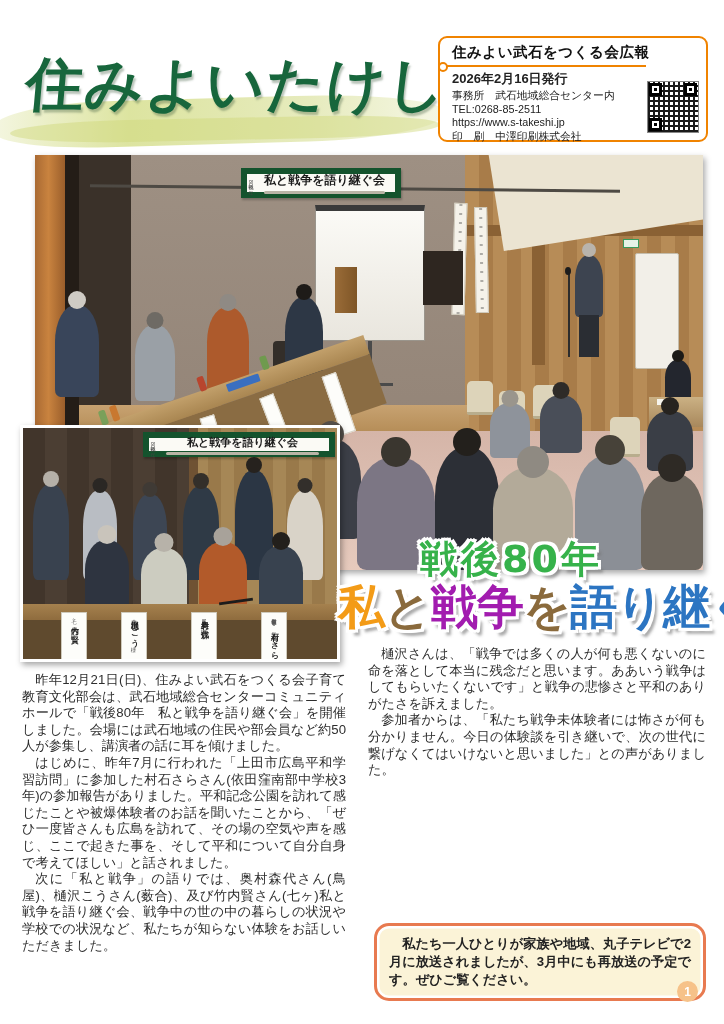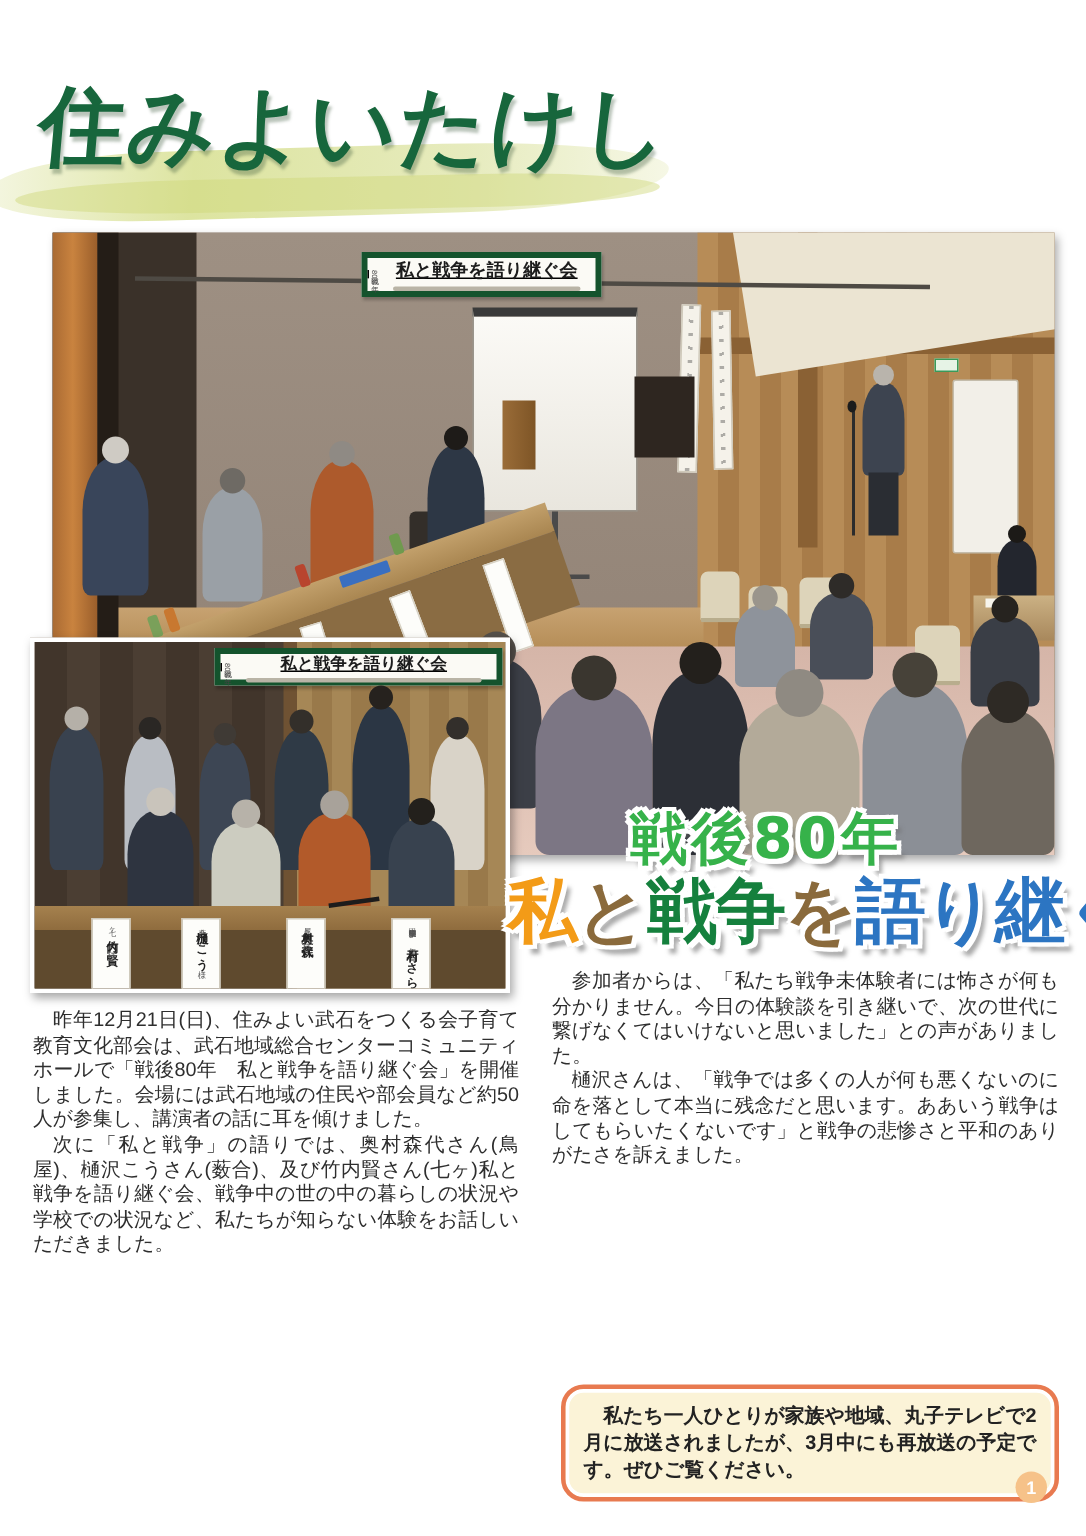--- a/index.html
+++ b/index.html
@@ -39,22 +39,22 @@
   .fp.tl{ left:1px; top:1px; } .fp.tr{ right:1px; top:1px; } .fp.bl{ left:1px; bottom:1px; }
 
   
   .photo { position:absolute; overflow:hidden; box-shadow:2px 3px 6px rgba(0,0,0,.35); background:#9b8d80; }
   .photo-hall { left:35px; top:155px; width:668px; height:415px; }
   .photo-group { left:20px; top:425px; width:320px; height:237px; border:3px solid #fff; z-index:3; }
   .person { position:absolute; border-radius:46% 46% 12% 12%/40% 40% 8% 8%; background:var(--coat,#444); }
   .person::before { content:""; position:absolute; left:50%; top:var(--ht,-13px); transform:translateX(-50%);
                     width:var(--head,16px); height:var(--head,16px); border-radius:50%; background:var(--hair,#332f2a); }
   .chair { position:absolute; background:#ddd4ba; border-radius:5px 5px 2px 2px; border-bottom:3px solid #b8ad8d; }
-  .vbanner { position:absolute; background:#fbfaf5; border:4px solid #14532d; display:flex; align-items:center;
-             box-shadow:1px 2px 2px rgba(0,0,0,.25);text-decoration:underline; }
+  .vbanner { position:absolute; background:#fbfaf5; border:6px solid #14532d; display:flex; align-items:center;
+             box-shadow:1px 2px 2px rgba(0,0,0,.25); }
   .vbanner .side { writing-mode:vertical-rl; font-size:5px; color:#444; padding:1px; line-height:1; }
   .vbanner .main { flex:1; text-align:center; font-weight:bold; color:#1c1c1c; }
   .vbanner .wrap { flex:1; }
   .vbanner .sub { height:3px; background:#b9b4a6; margin:2px 10px 0 10px; border-radius:2px; }
   .scroll { position:absolute; width:13px; background:#f5f2ea; border:1px solid #cfc9ba;
             background-image:repeating-linear-gradient(180deg, rgba(40,40,40,.35) 0 2px, transparent 2px 9px);
             background-size:3px 100%; background-position:center; background-repeat:no-repeat; }
   .namecard-blank { position:absolute; width:15px; background:#fdfdfa; border:1px solid #d8d3c6; }
   .gcard { position:absolute; width:26px; top:184px; height:53px; background:#fdfdfa; border:1px solid #cfcabc;
            display:flex; justify-content:center; padding-top:2px; }
@@ -88,20 +88,34 @@
 </style>
 </head>
 <body>
 
 <div class="page">
 
   <div class="brush"></div>
   <div class="brush2"></div>
   <div class="masthead">住みよいたけし</div>
 
+  <div class="info-box">
+    <div class="info-name">住みよい武石をつくる会広報</div>
+    <div class="info-rule"></div>
+    <div class="info-date">2026年2月16日発行</div>
+    <div class="info-line">事務所　武石地域総合センター内</div>
+    <div class="info-line">TEL:0268-85-2511</div>
+    <div class="info-line">https://www.s-takeshi.jp</div>
+    <div class="info-line">印　刷　中澤印刷株式会社</div>
+    <div class="qr">
+      <div class="fp tl"></div>
+      <div class="fp tr"></div>
+      <div class="fp bl"></div>
+    </div>
+  </div>
 
   <div class="photo photo-hall">
 
     <div class="abs" style="left:0;top:0;width:100%;height:268px;background:linear-gradient(180deg,#9e9083,#948578);"></div>
     <div class="abs" style="left:0;top:0;width:96px;height:270px;background:#3a3129;"></div>
     <div class="abs" style="left:0;top:0;width:30px;height:300px;background:linear-gradient(90deg,#a96a33,#c9833f 45%,#9a5e2b);"></div>
     <div class="abs" style="left:30px;top:0;width:14px;height:300px;background:#241d17;"></div>
     <div class="abs" style="left:430px;top:0;width:238px;height:330px;background:repeating-linear-gradient(90deg,#b78c57 0 14px,#a87c49 14px 28px);"></div>
     <div class="abs" style="left:430px;top:70px;width:238px;height:11px;background:#8a6134;"></div>
     <div class="abs" style="left:497px;top:0;width:13px;height:210px;background:#8a6134;"></div>
@@ -214,28 +228,29 @@
     <div class="gcard" style="left:168px;z-index:4;">
       <span class="vtxt"><span class="region">鳥屋</span><span class="nm">奥村 森代</span><span class="sfx">様</span></span>
     </div>
     <div class="gcard" style="left:238px;z-index:4;">
       <span class="vtxt"><span class="region">依田窪南部中学校 3年</span><span class="nm">村石 さら</span><span class="sfx">様</span></span>
     </div>
   </div>
 
   <div class="hl hl1 hl-outline" style="color:#36b24a">戦後80年</div>
   <div class="hl hl2">
-    <span class="hl-outline" style="color:#f39b17">私</span><span class="hl-outline" style="color:#8a6a3c">と</span><span class="hl-outline" style="color:#15803d">戦争</span><span class="hl-outline" style="color:#8a6a3c">を</span><span class="hl-outline" style="color:#2c75c2">語り継ぐ会</span>
+    <span class="hl-outline" style="color:#f39b17">私</span><span class="hl-outline" style="color:#8a6a3c">と</span><span class="hl-outline" style="color:#a21caf">戦争</span><span class="hl-outline" style="color:#8a6a3c">を</span><span class="hl-outline" style="color:#2c75c2">語り継ぐ会</span>
   </div>
 
   <div class="col col-left">
     <p>昨年12月21日(日)、住みよい武石をつくる会子育て教育文化部会は、武石地域総合センターコミュニティホールで「戦後80年　私と戦争を語り継ぐ会」を開催しました。会場には武石地域の住民や部会員など約50人が参集し、講演者の話に耳を傾けました。</p>
+    <p>はじめに、昨年7月に行われた「上田市広島平和学習訪問」に参加した村石さらさん(依田窪南部中学校3年)の参加報告がありました。平和記念公園を訪れて感じたことや被爆体験者のお話を聞いたことから、「ぜひ一度皆さんも広島を訪れて、その場の空気や声を感じ、ここで起きた事を、そして平和について自分自身で考えてほしい」と話されました。</p>
     <p>次に「私と戦争」の語りでは、奥村森代さん(鳥屋)、樋沢こうさん(薮合)、及び竹内賢さん(七ヶ)私と戦争を語り継ぐ会、戦争中の世の中の暮らしの状況や学校での状況など、私たちが知らない体験をお話しいただきました。</p>
   </div>
   <div class="col col-right">
+    <p>樋沢さんは、「戦争では多くの人が何も悪くないのに命を落として本当に残念だと思います。ああいう戦争はしてもらいたくないです」と戦争の悲惨さと平和のありがたさを訴えました。</p>
     <p>参加者からは、「私たち戦争未体験者には怖さが何も分かりません。今日の体験談を引き継いで、次の世代に繋げなくてはいけないと思いました」との声がありました。</p>
-    <p>樋沢さんは、「戦争では多くの人が何も悪くないのに命を落として本当に残念だと思います。ああいう戦争はしてもらいたくないです」と戦争の悲惨さと平和のありがたさを訴えました。</p>
   </div>
 
   <div class="notice">私たち一人ひとりが家族や地域、丸子テレビで2月に放送されましたが、3月中にも再放送の予定です。ぜひご覧ください。</div>
   <div class="pagenum">1</div>
 
 </div>
 
 </body></html>

